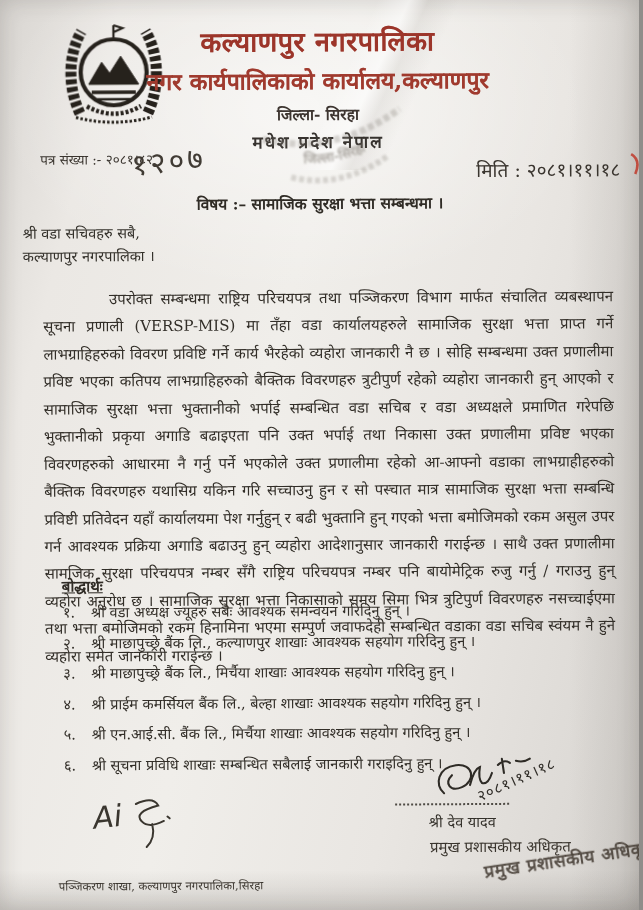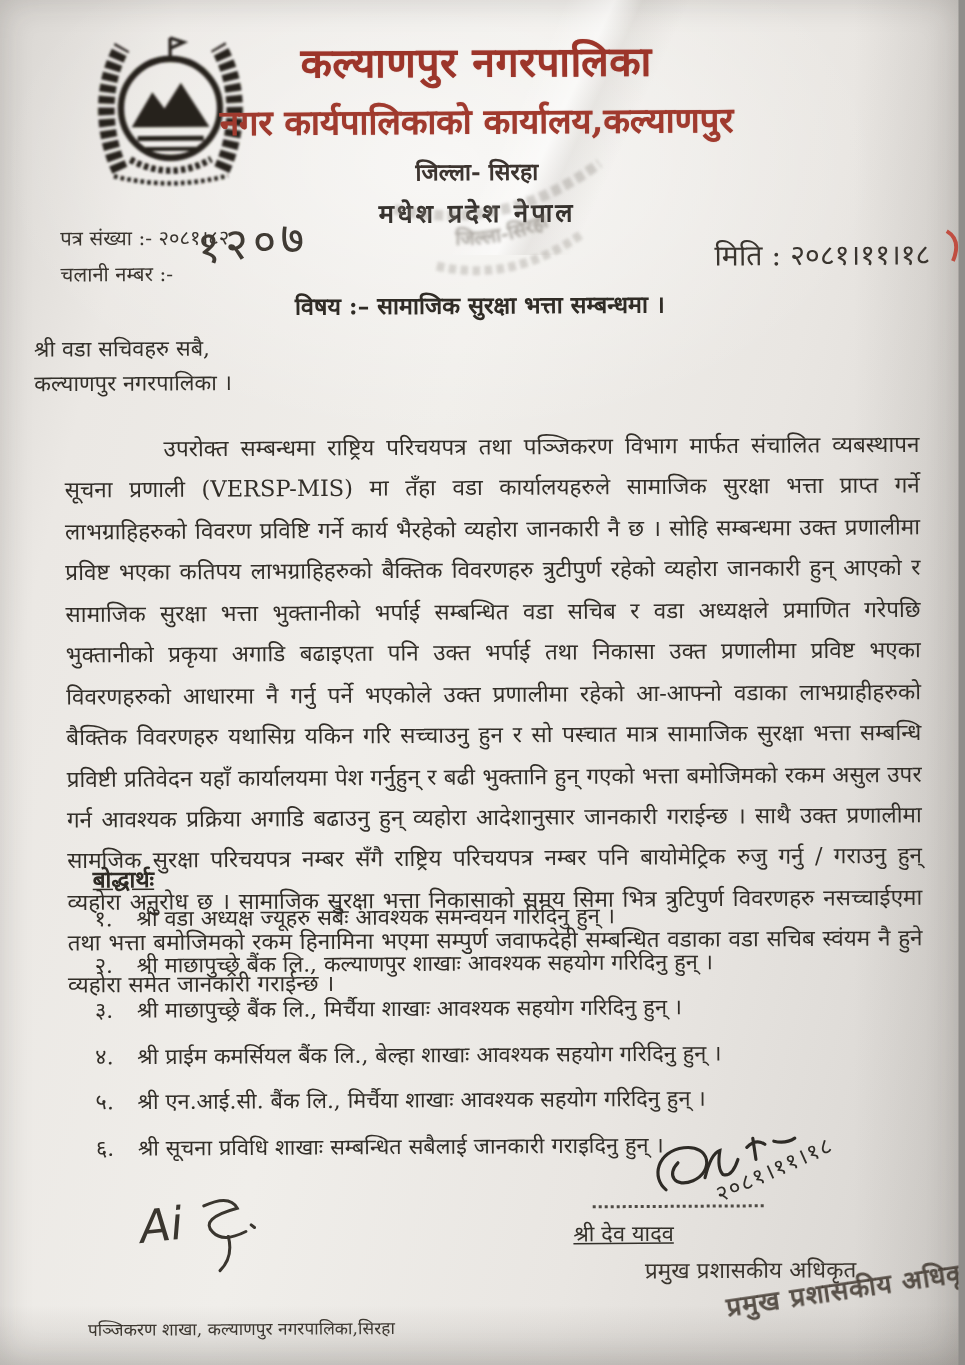--- a/index.html
+++ b/index.html
@@ -59,22 +59,22 @@
   .cc-list{position:absolute;left:62px;top:600px;width:540px;}
   .cc-item{display:flex;gap:11px;margin-bottom:10.5px;font-size:14.5px;color:#322e28;}
   .cc-num{min-width:17px;}
 
   
   .sig-scribble{position:absolute;left:424px;top:756px;}
   .sig-date{position:absolute;left:472px;top:770px;font-size:15px;color:#2f2c27;
       transform:rotate(-24deg);letter-spacing:1px;}
   .sig-dots{position:absolute;left:393px;top:790px;width:114px;height:14px;
       border-bottom:2px dotted #4e4a44;}
-  .sig-name{position:absolute;left:380px;top:812px;width:160px;
-      font-size:14.5px;color:#33302a;text-decoration:underline;}
+  .sig-name{position:absolute;left:380px;top:812px;width:160px;text-align:center;
+      font-size:14.5px;color:#33302a;}
   .sig-desig{position:absolute;left:368px;top:837px;width:260px;text-align:center;
       font-size:15px;color:#3a352e;}
   .sig-stamp{position:absolute;left:452px;top:848px;width:230px;text-align:center;
       font-size:17.5px;font-weight:bold;color:rgba(58,50,42,.82);
       transform:rotate(-8deg);filter:blur(.4px);letter-spacing:.5px;white-space:nowrap;}
 
   .ai-scribble{position:absolute;left:88px;top:788px;transform:rotate(-6deg);}
 
   .footer{position:absolute;left:56px;top:877px;font-size:11.5px;color:#3c3730;}
 </style>
@@ -128,23 +128,20 @@
       <text font-size="13" font-weight="bold" fill="#807a72">
         <textPath href="#arc2" startOffset="22%">जिल्ला-सिरहा</textPath>
       </text>
     </svg>
 
     <div class="refs">
       <div>
         <span>पत्र संख्या :-</span>
         <span>२०८१।८२</span>
       </div>
-      <div>
-        <span>चलानी नम्बर :-</span>
-      </div>
     </div>
     <div class="dispatch-hand hand">१२०७</div>
 
     <div class="date-line">
       <span>मिति :</span>
       <span>२०८१।११।१८</span>
     </div>
 
     <svg class="edge-red" width="14" height="24" viewBox="0 0 14 24">
       <path d="M2,2 q10,6 4,20" stroke="#c0392b" stroke-width="2.6" fill="none" opacity=".85"></path>

